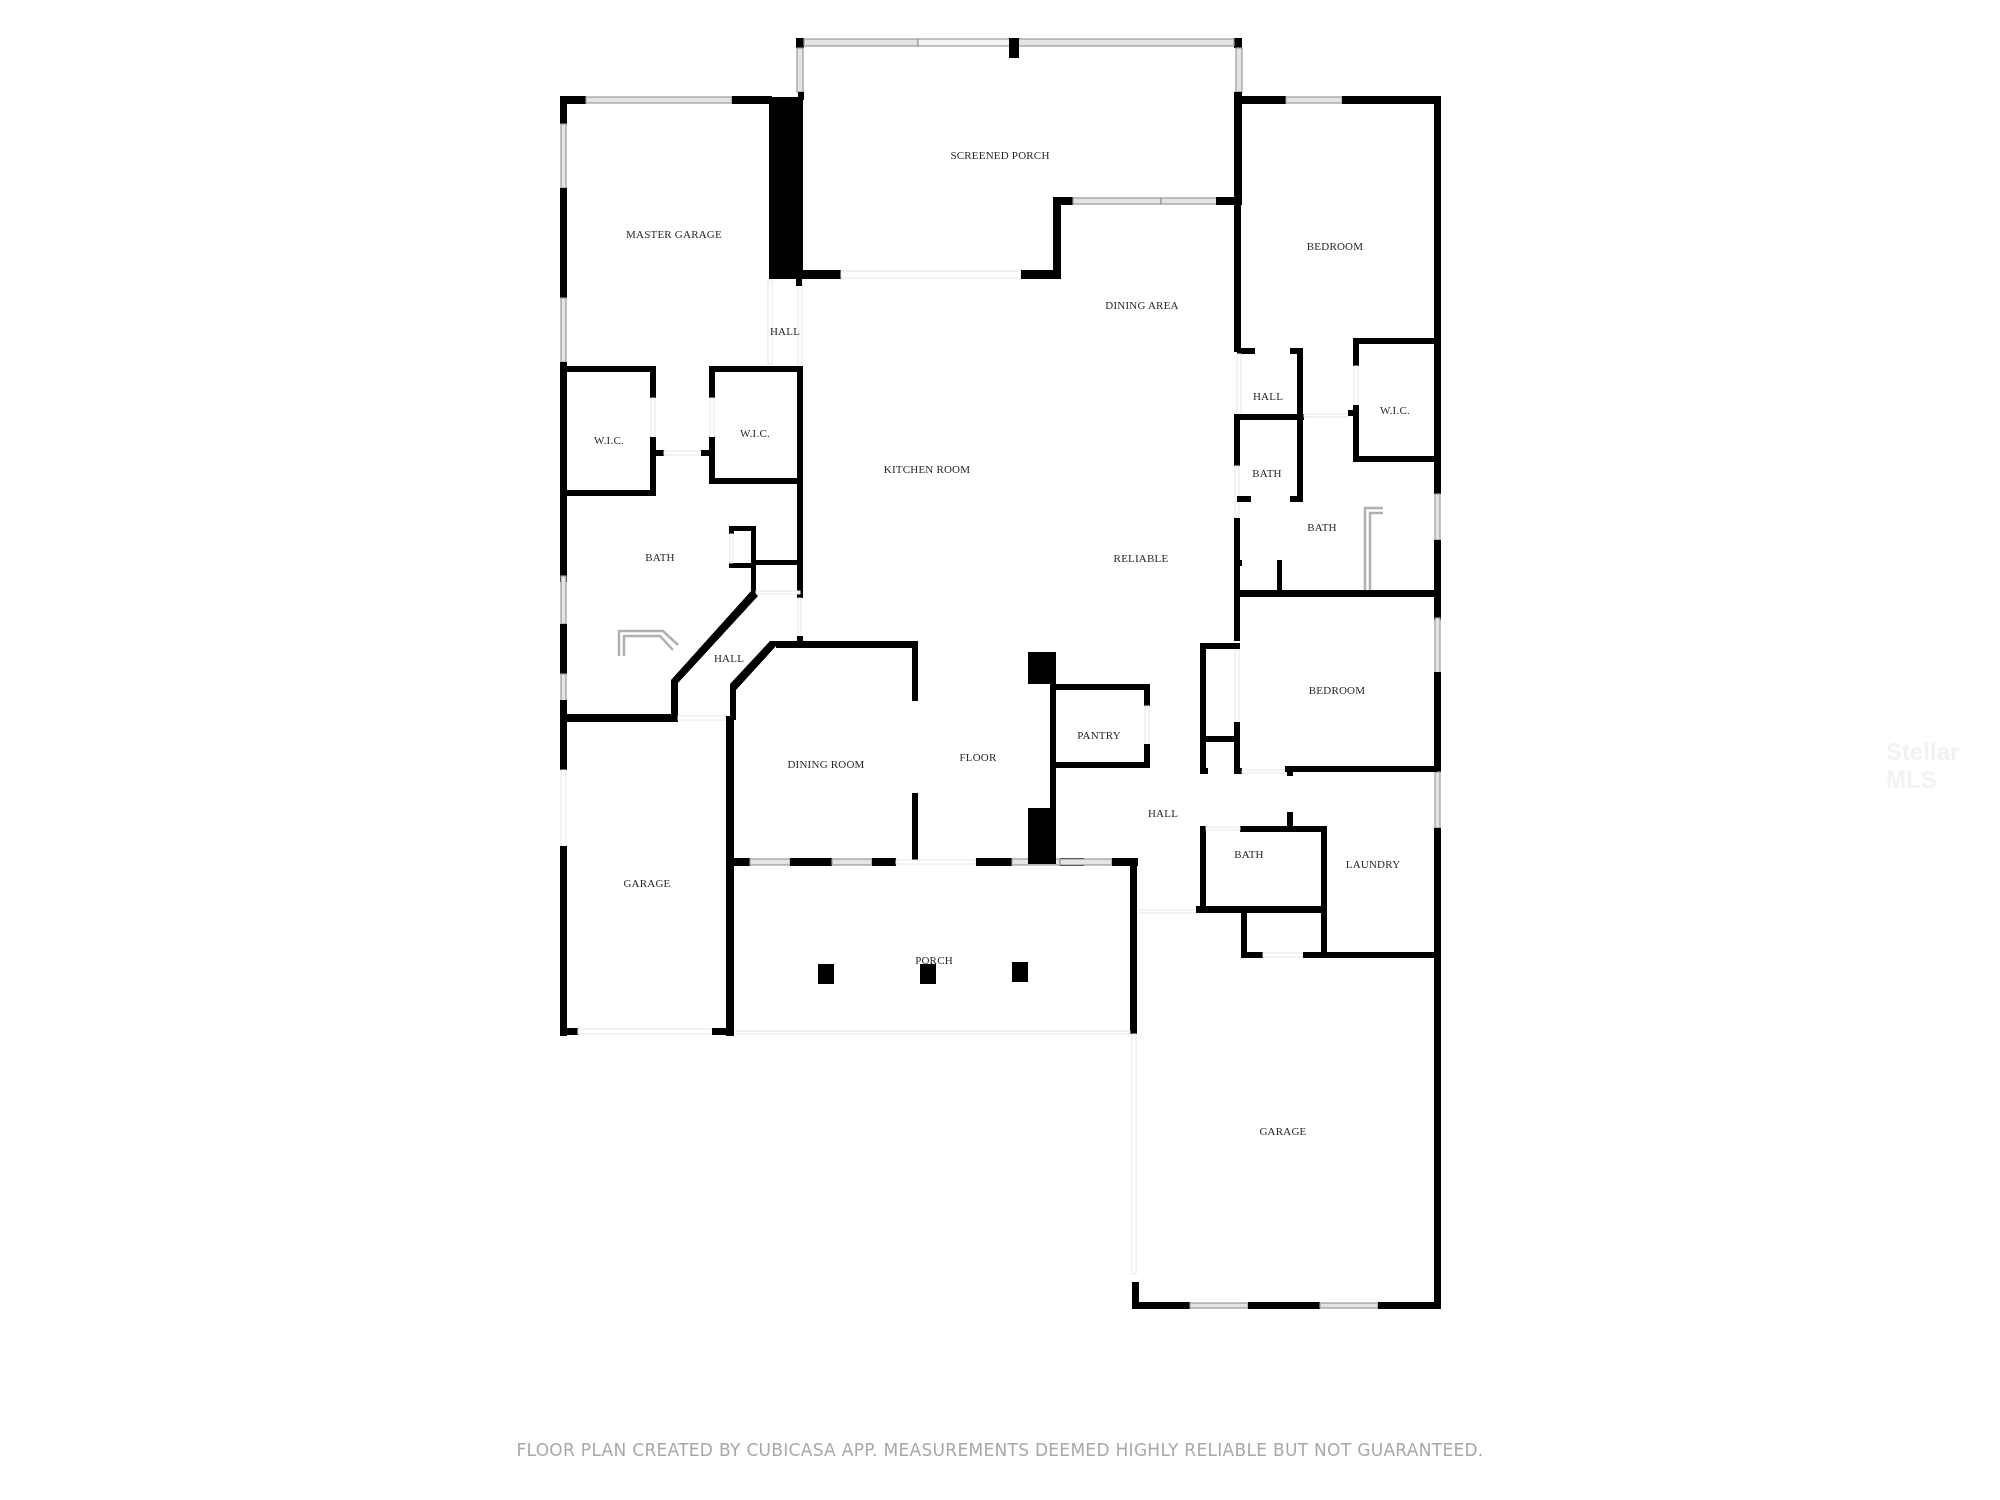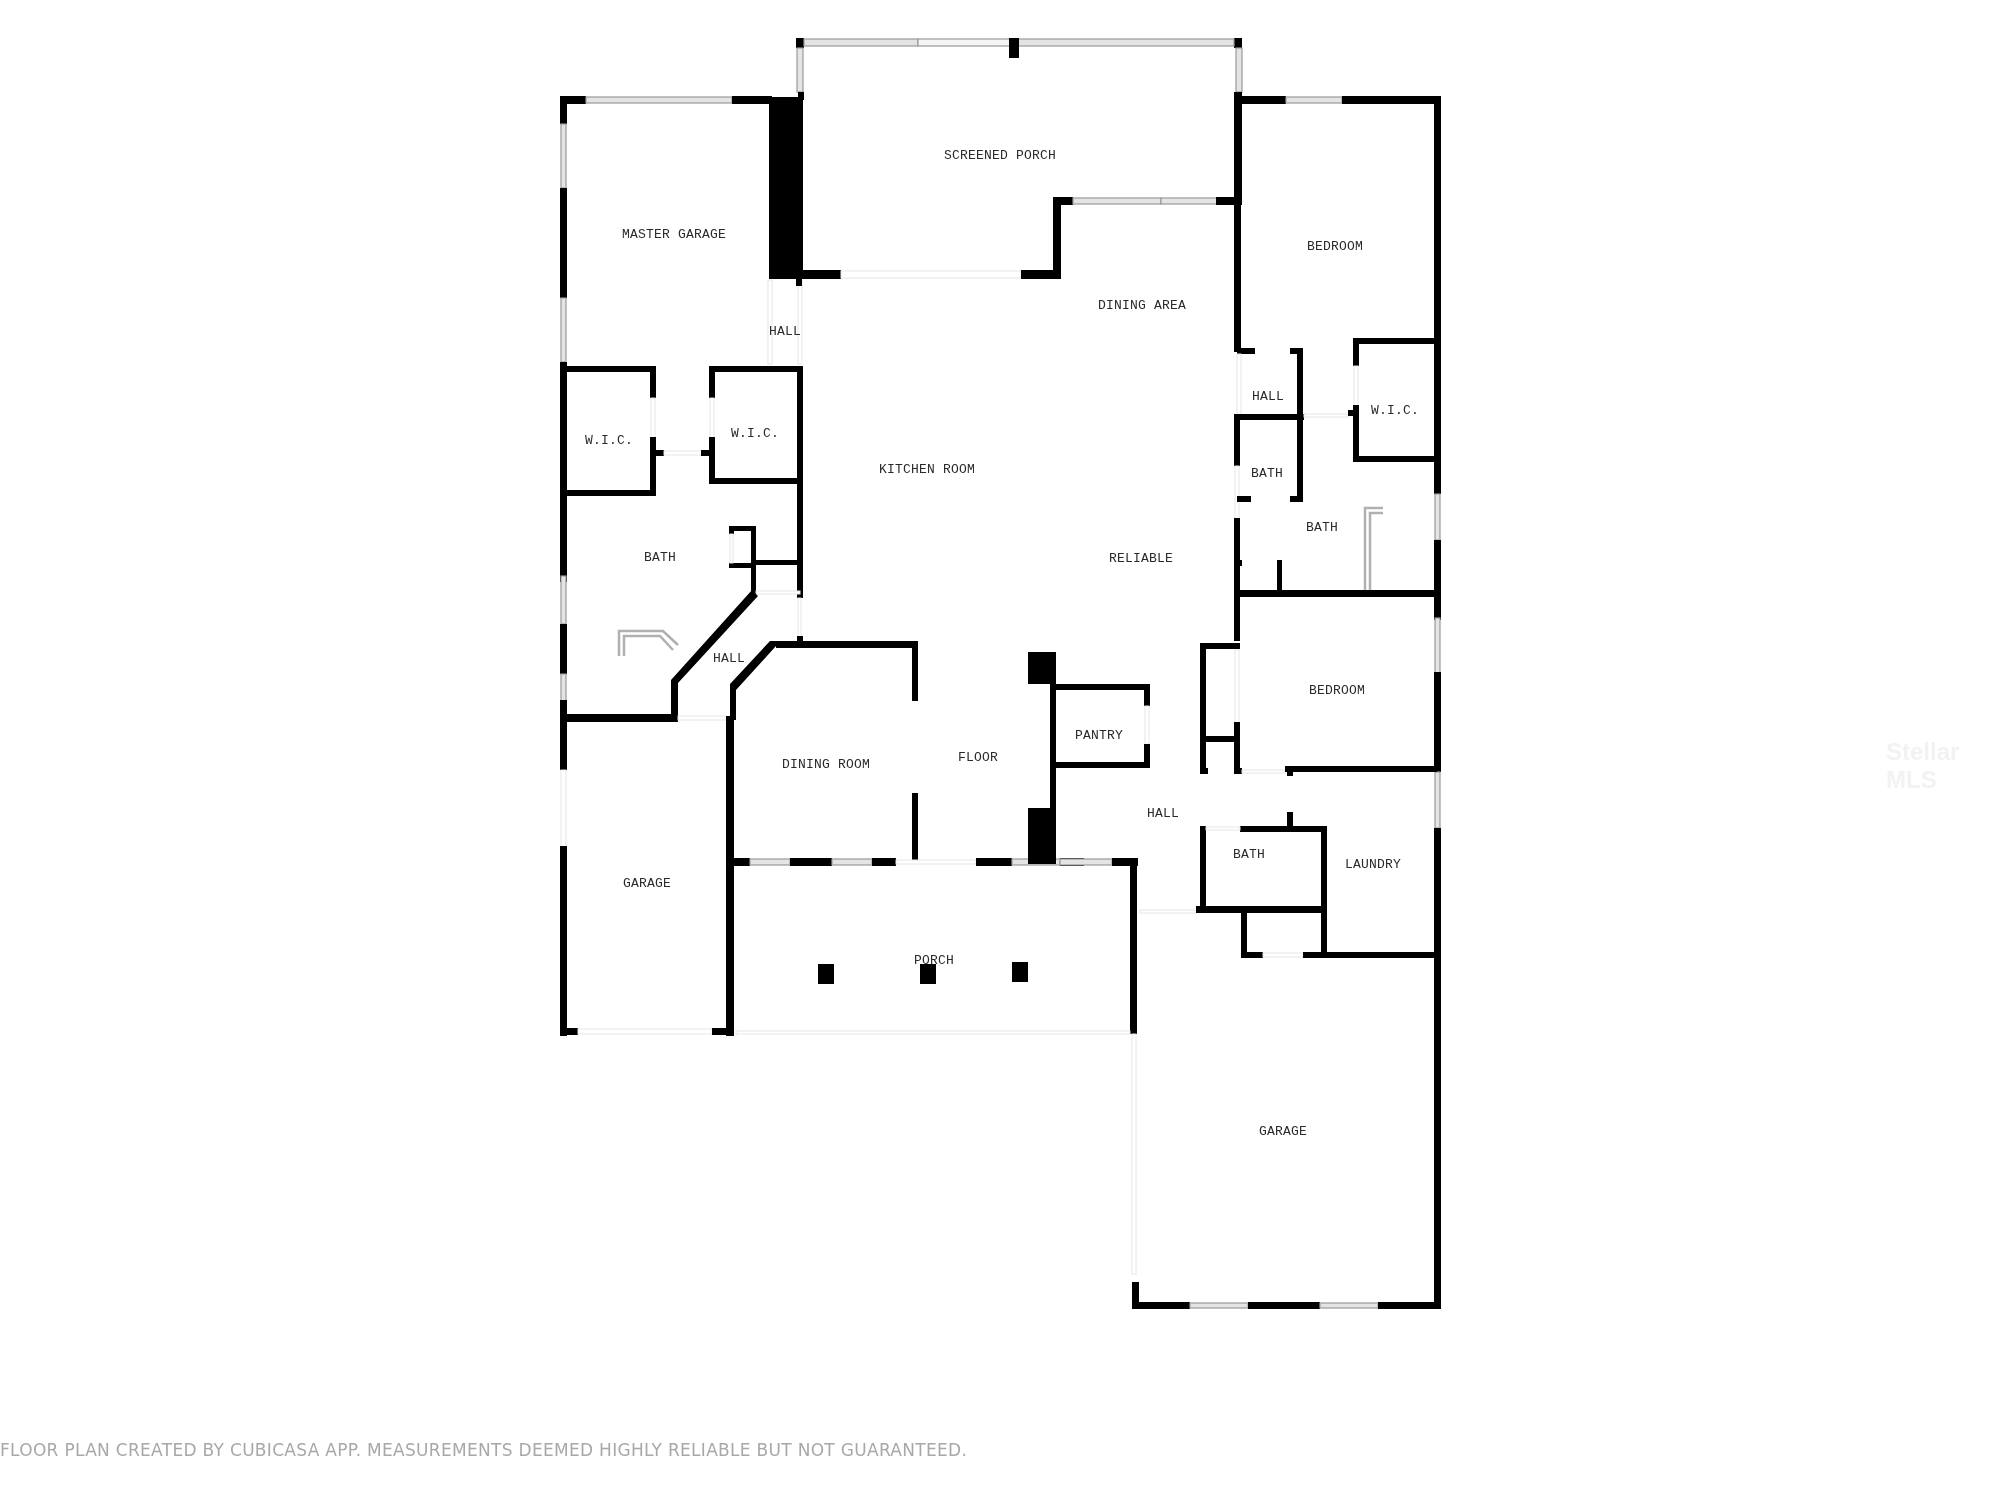--- a/index.html
+++ b/index.html
@@ -2,22 +2,22 @@
 <html><head>
 <meta charset="utf-8">
 <style>
   html, body { margin: 0; padding: 0; background: #ffffff; }
   body { width: 2000px; height: 1500px; position: relative; overflow: hidden; font-family: "Liberation Sans", sans-serif; }
   #plan { position: absolute; left: 0; top: 0; width: 2000px; height: 1500px; }
   .wall { fill: #000000; }
   .win { fill: #e4e4e4; stroke: #9a9a9a; stroke-width: 1.2; }
   .door { fill: #ffffff; stroke: #e6e6e6; stroke-width: 1; }
   .fixture { fill: none; stroke: #b0b0b0; stroke-width: 2.5; }
-  .room-label { position: absolute; transform: translate(-50%, -50%); font-size: 13px; color: #2a2a2a; letter-spacing: 0.2px; white-space: nowrap; font-family: Liberation Mono, monospace; }
-  .caption { position: absolute; left: 0; width: 2000px; top: 1440px; font-size: 17px; color: #a8a8a8; letter-spacing: 0.3px; font-family: "DejaVu Sans", sans-serif; }
+  .room-label { position: absolute; transform: translate(-50%, -50%); font-size: 11px; color: #2a2a2a; letter-spacing: 0.2px; white-space: nowrap; font-family: Liberation Serif, serif; }
+  .caption { position: absolute; left: 0; width: 2000px; top: 1440px; text-align: center; font-size: 17px; color: #a8a8a8; letter-spacing: 0.3px; font-family: "DejaVu Sans", sans-serif; }
   .watermark { position: absolute; left: 1886px; top: 738px; font-size: 24px; font-weight: bold; color: #f2f2f2; font-family: "Liberation Sans", sans-serif; }
 </style>
 </head>
 <body>
 
 <svg id="plan" viewBox="0 0 2000 1500" xmlns="http://www.w3.org/2000/svg">
 
   <g>
     <rect class="wall" x="796" y="38" width="8" height="10"></rect>
     <rect class="wall" x="1234" y="38" width="8" height="10"></rect>

